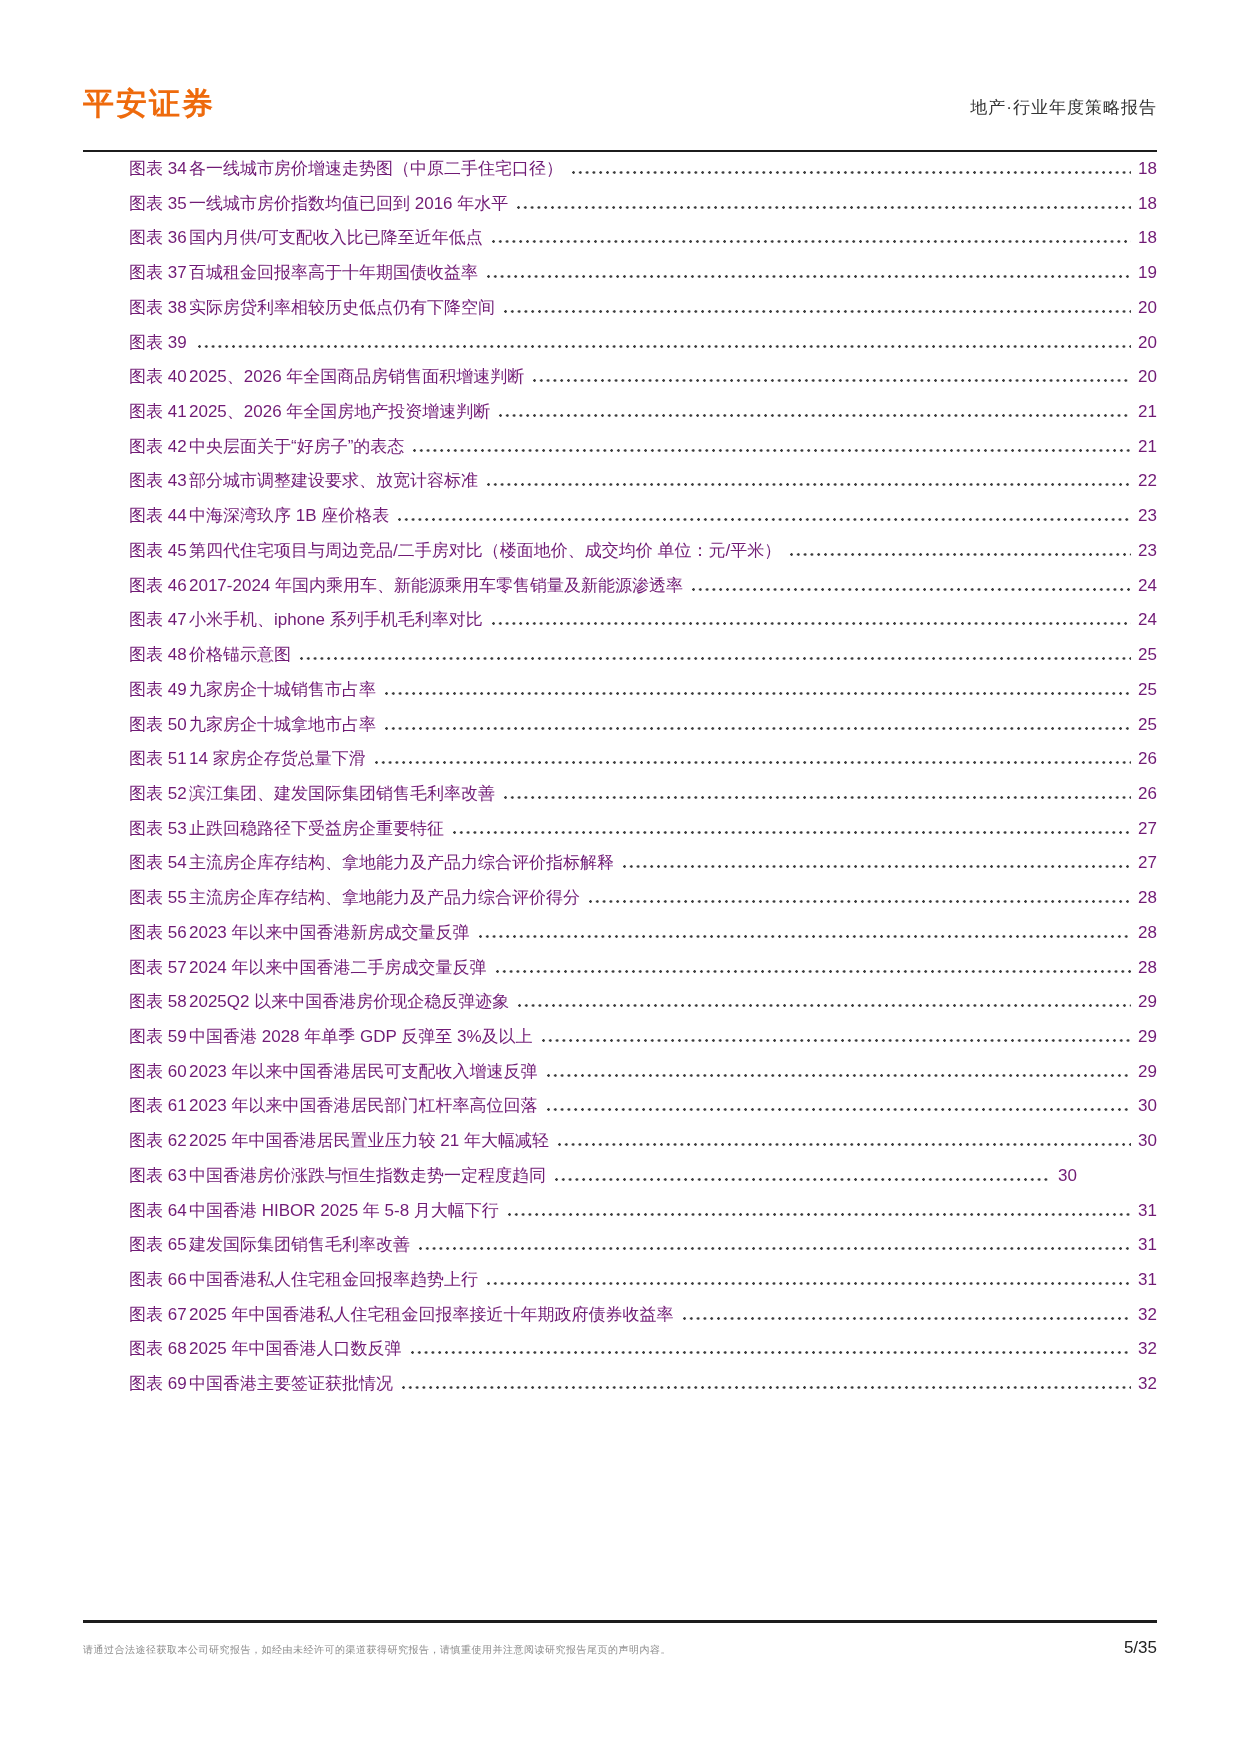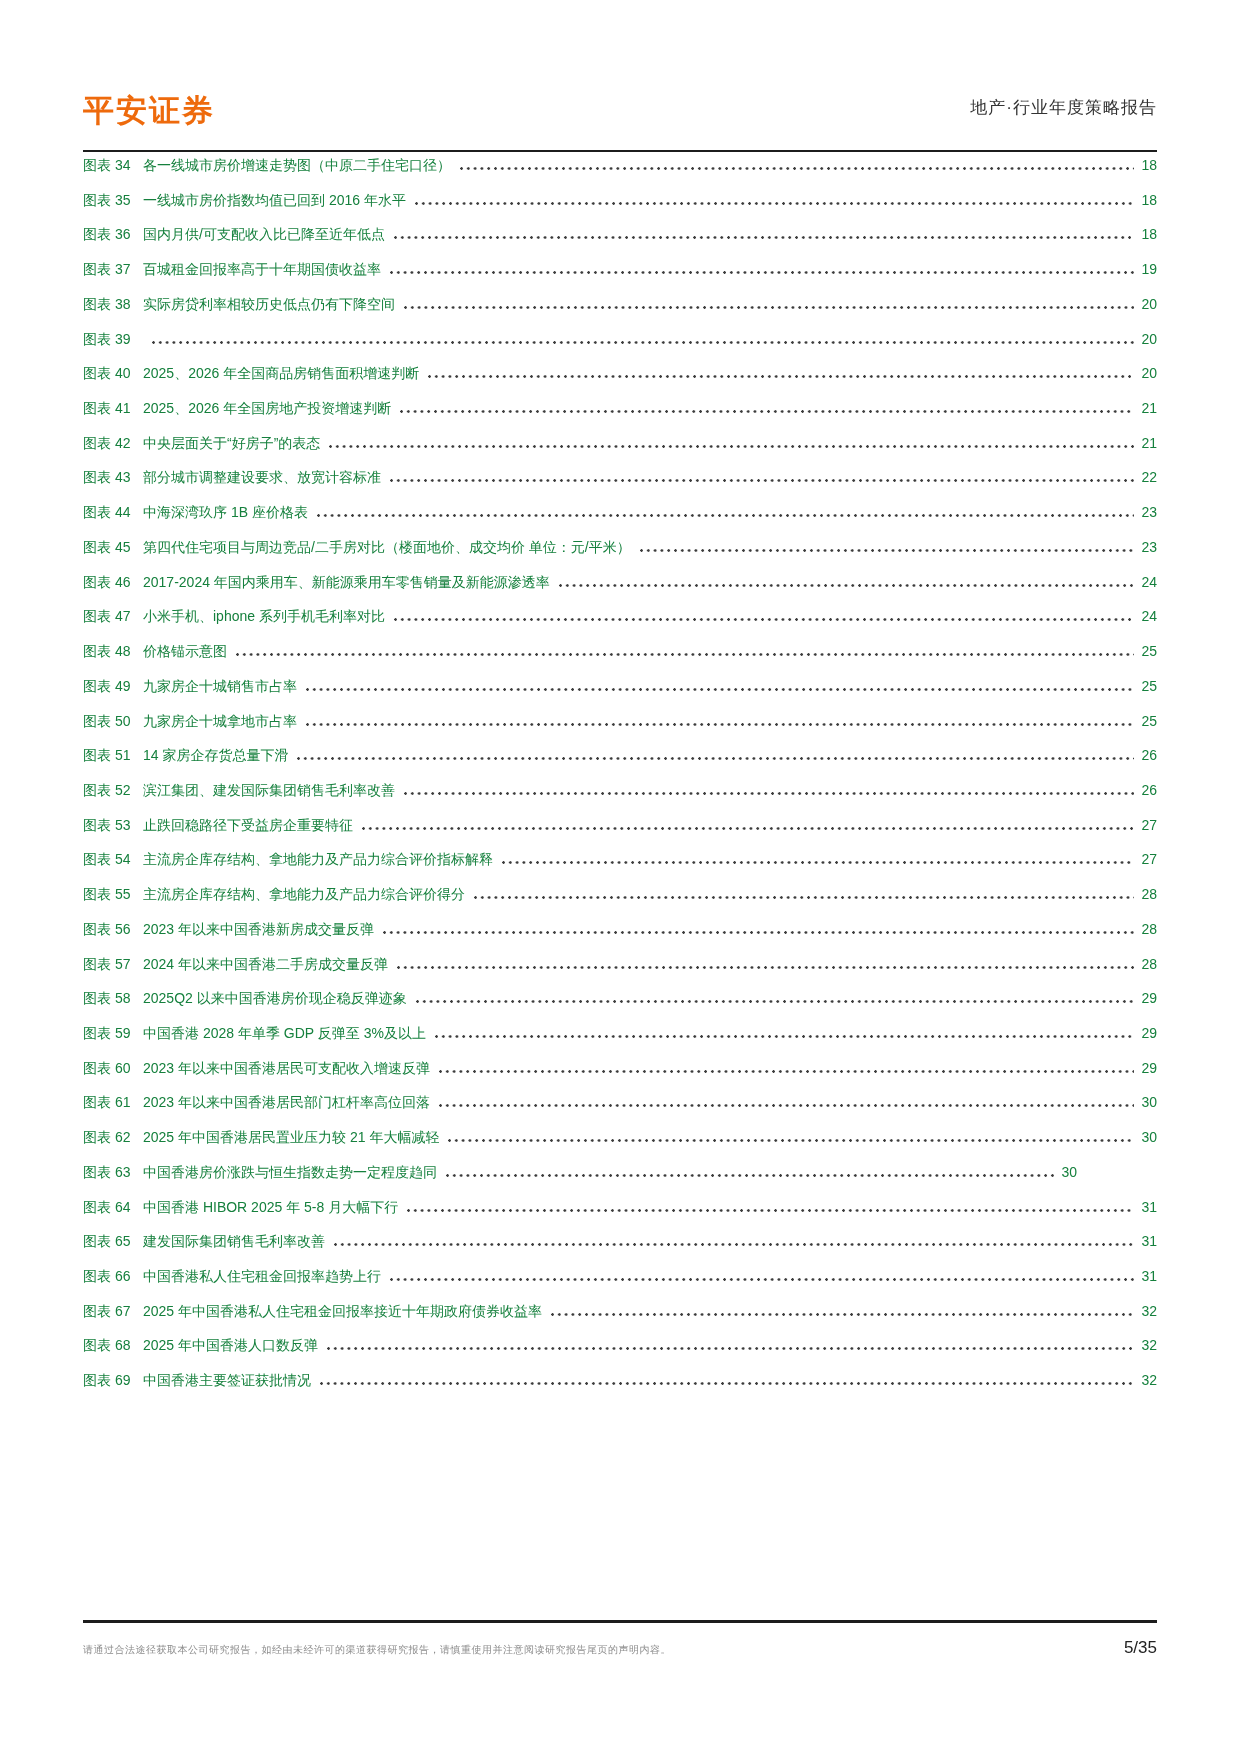--- a/index.html
+++ b/index.html
@@ -17,60 +17,62 @@
   }
   
   .header {
     position: absolute;
     left: 83px;
     right: 84px;
     top: 88px;
     height: 52px;
     display: flex;
     justify-content: space-between;
-    align-items: center;
+    align-items: flex-start;
     gap: 23px;
   }
   .logo {
     font-size: 31px;
     font-weight: bold;
     color: #ee6a0c;
     letter-spacing: 2px;
     line-height: 1;
     padding-bottom: 8px;
   }
   .report-type {
     font-size: 17px;
     color: #333333;
     line-height: 1;
     padding-bottom: 14px;
     letter-spacing: 1px;
+    margin-top: 11px;
   }
   .header-rule {
     position: absolute;
     left: 83px;
     right: 84px;
     top: 150px;
     height: 2px;
     background: #1c1c1c;
   }
   
   .toc {
     position: absolute;
     left: 83px;
     right: 84px;
     top: 157px;
   }
   .toc-row {
     display: flex;
     align-items: baseline;
     height: 34.72px;
-    font-size: 14px;
-    color: #15803d;
+    font-size: 17px;
+    color: #701a75;
     white-space: nowrap;
+    margin-left: 46px;
   }
   .fig-label {
     flex: 0 0 60px;
   }
   .fig-title {
     flex: 0 0 auto;
     overflow: hidden;
   }
   .leader {
     flex: 1 1 auto;

